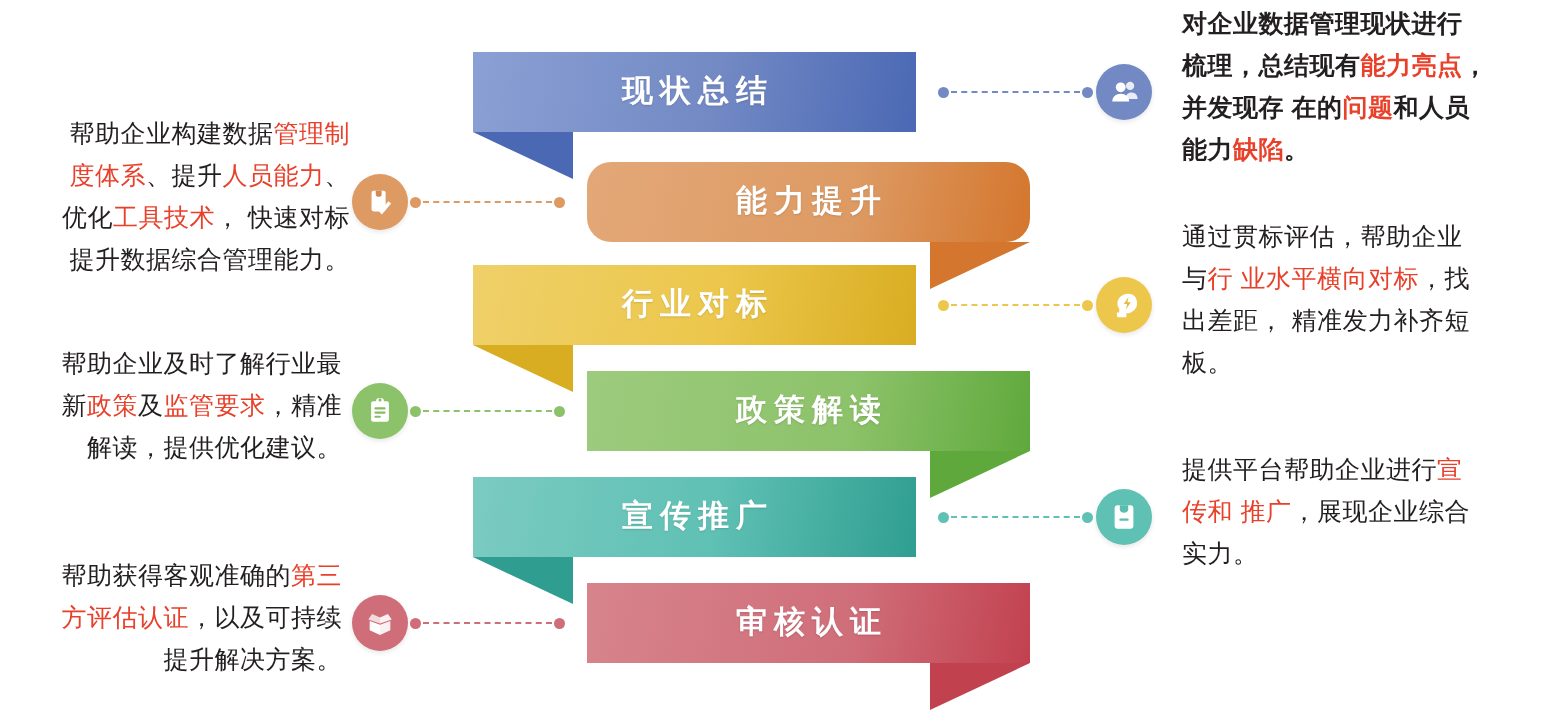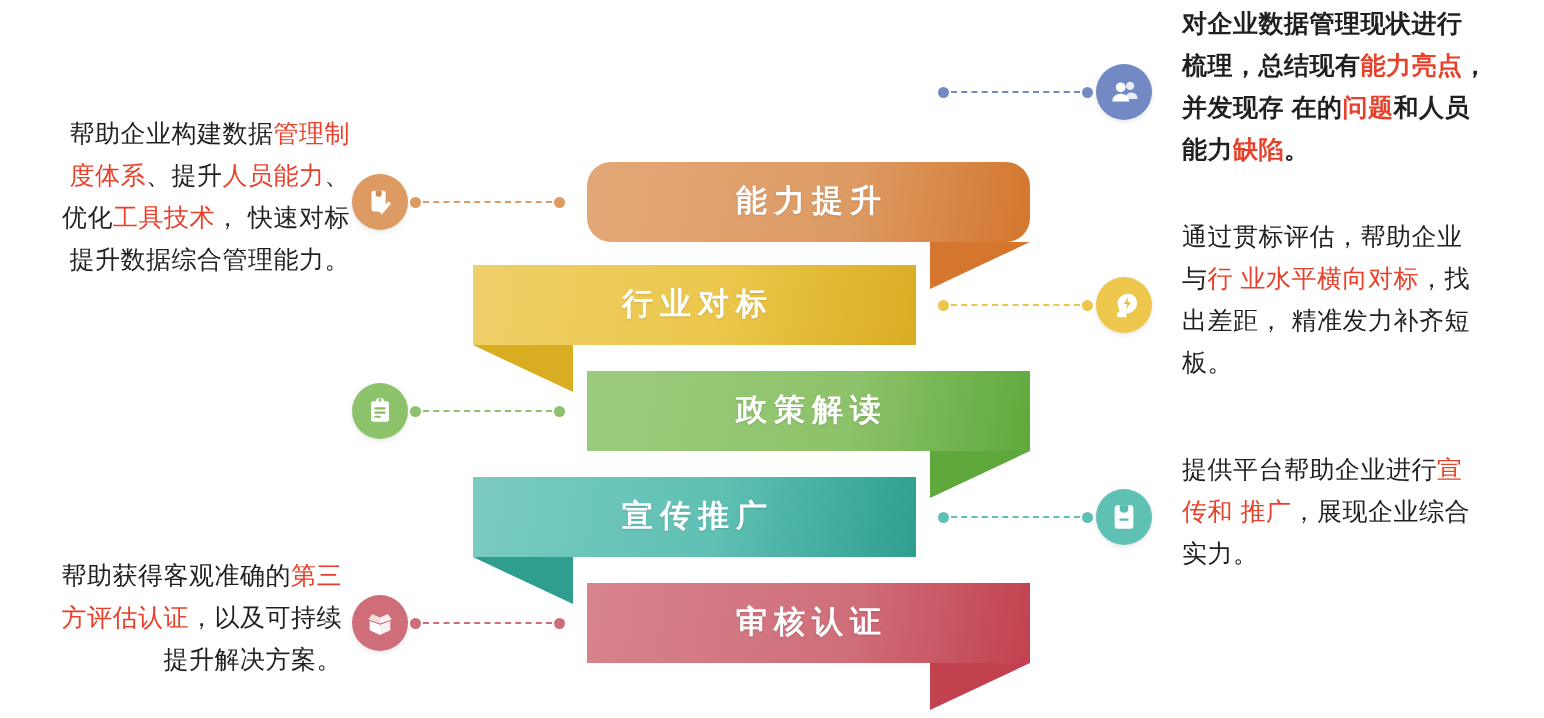--- a/index.html
+++ b/index.html
@@ -92,20 +92,30 @@
     align-items: center;
     justify-content: center;
     box-shadow: 0 2px 5px rgba(0,0,0,0.10);
   }
   .badge svg { display: block; }
 </style>
 </head>
 <body>
 
 <div id="stage">
+    <div class="ribbon left-tail" style="left: 473px; top: 52px; width: 443px;">
+      <div class="bar" style="background: linear-gradient(100deg, rgb(139, 160, 212) 0%, rgb(114, 137, 196) 55%, rgb(74, 104, 180) 100%);">
+        <span class="label">现状总结</span>
+      </div>
+      <div class="tail">
+        <svg viewBox="0 0 100 47" preserveAspectRatio="none">
+          <polygon points="0,0 100,0 100,47" fill="#4a68b4"></polygon>
+        </svg>
+      </div>
+    </div>
     <div class="connector" style="color: rgb(114, 137, 196); top: 86px; left: 938px; width: 155px;">
       <span class="dot" style="background: rgb(114, 137, 196);"></span>
       <span class="dash"></span>
       <span class="dot" style="background: rgb(114, 137, 196);"></span>
     </div>
     <div class="badge" style="background: rgb(114, 137, 196); top: 64px; left: 1096px;">
       <svg width="30" height="30" viewBox="0 0 32 32" fill="#ffffff">
         <circle cx="12.5" cy="11" r="5.2"></circle>
         <path d="M3.5 26c0-5 4-8.2 9-8.2s9 3.2 9 8.2z"></path>
         <circle cx="22.5" cy="9.5" r="4.4" opacity="0.85"></circle>
@@ -185,20 +195,23 @@
     <div class="badge" style="background: rgb(140, 194, 105); top: 383px; left: 352px;">
       <svg width="30" height="30" viewBox="0 0 32 32" fill="#ffffff">
         <rect x="6.5" y="5.5" width="19" height="22" rx="2.4"></rect>
         <rect x="12" y="2.5" width="8" height="5" rx="2"></rect>
         <circle cx="16" cy="4.2" r="1.6" fill="#86bd63"></circle>
         <rect x="10" y="12" width="12" height="2.3" rx="1.1" fill="#86bd63"></rect>
         <rect x="10" y="16.5" width="12" height="2.3" rx="1.1" fill="#86bd63"></rect>
         <rect x="10" y="21" width="7" height="2.3" rx="1.1" fill="#86bd63"></rect>
       </svg>
     </div>
+    <div class="desc desc-left" style="left: 12px; width: 330px; top: 342px;"><span>帮助企业及时了解行业最
+新</span><span class="hl">政策</span><span>及</span><span class="hl">监管要求</span><span>，精准
+解读，提供优化建议。</span></div>
     <div class="ribbon left-tail" style="left: 473px; top: 477px; width: 443px;">
       <div class="bar" style="background: linear-gradient(100deg, rgb(123, 203, 193) 0%, rgb(95, 192, 180) 55%, rgb(47, 158, 145) 100%);">
         <span class="label">宣传推广</span>
       </div>
       <div class="tail">
         <svg viewBox="0 0 100 47" preserveAspectRatio="none">
           <polygon points="0,0 100,0 100,47" fill="#2f9e91"></polygon>
         </svg>
       </div>
     </div>

